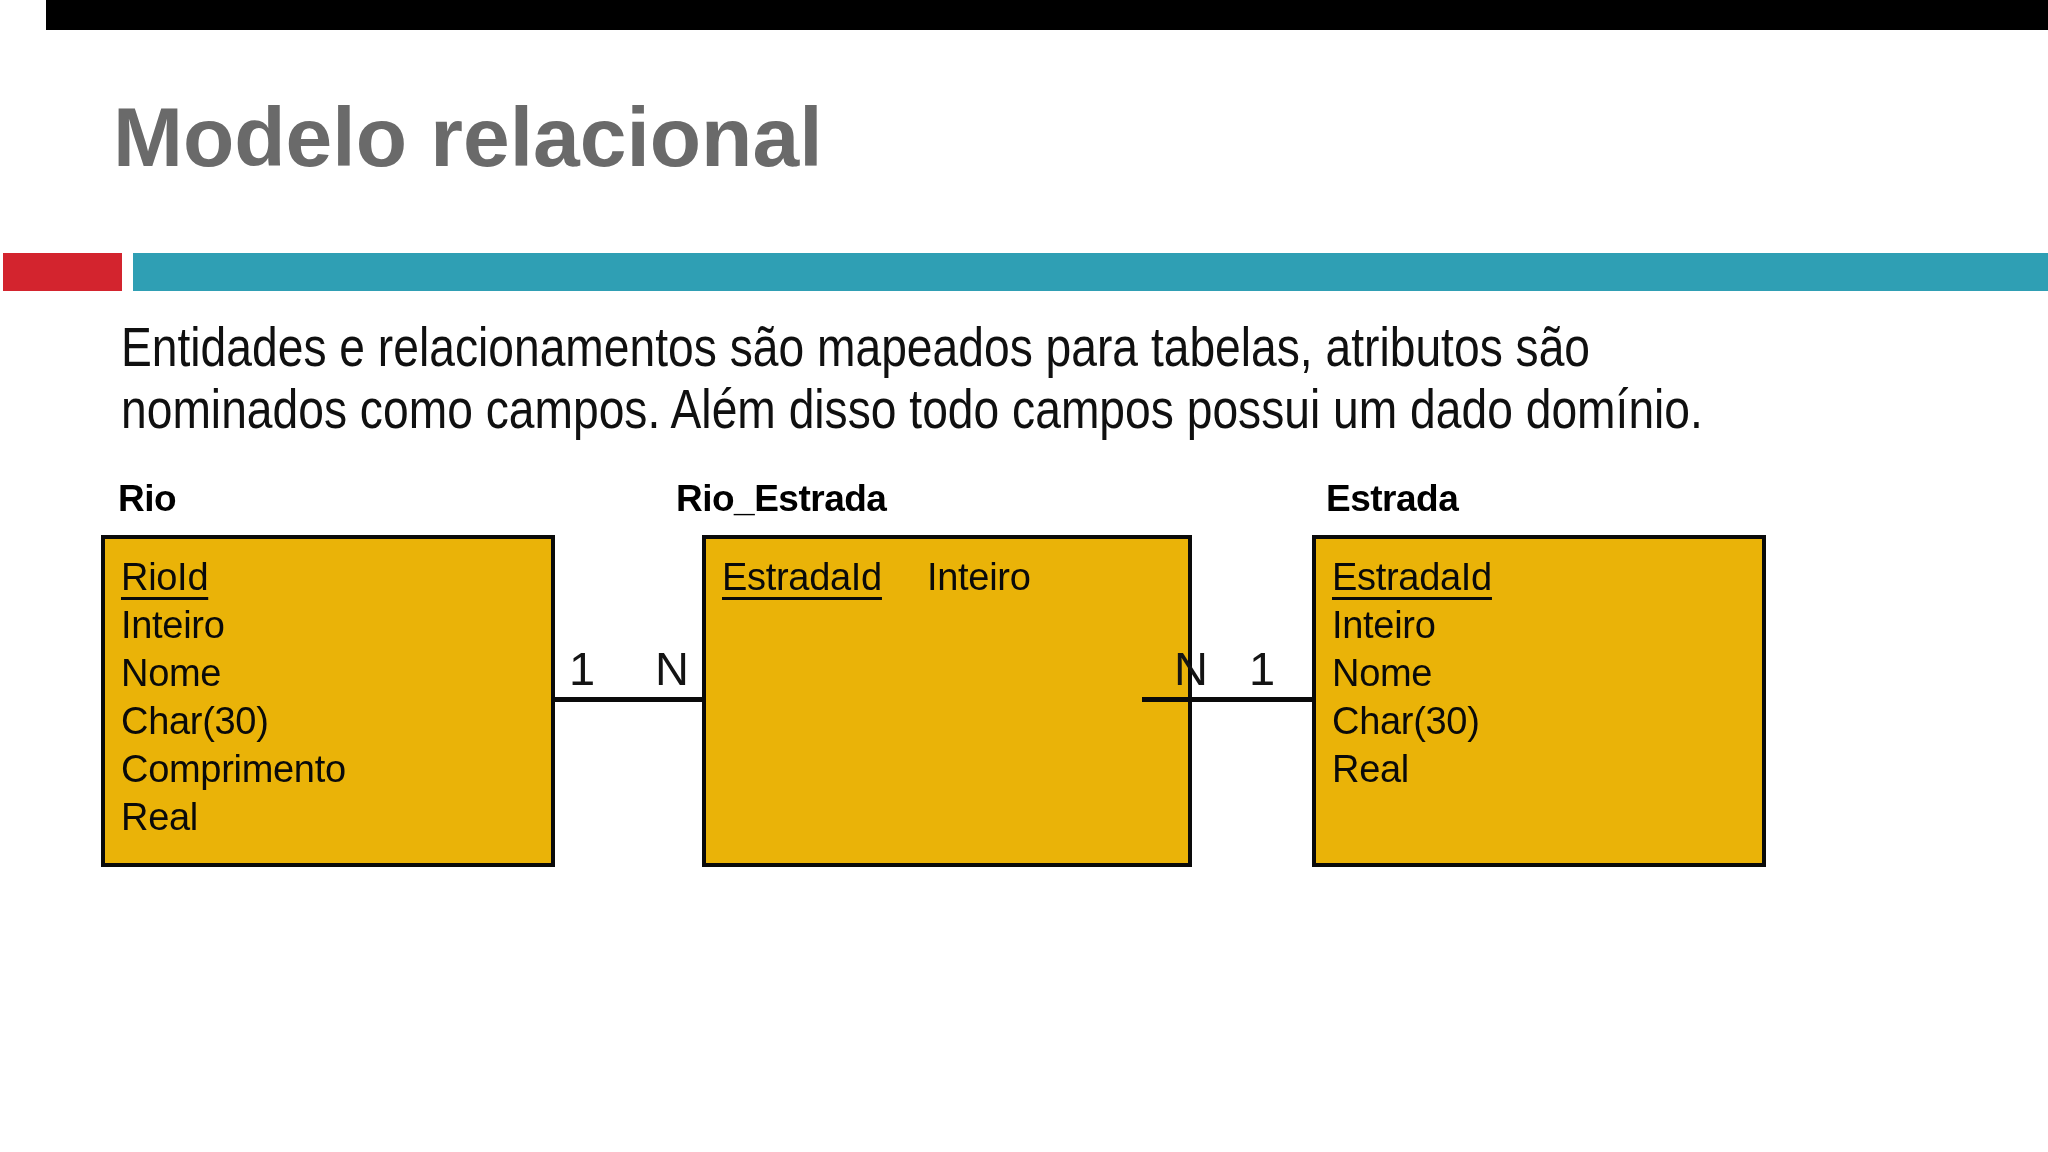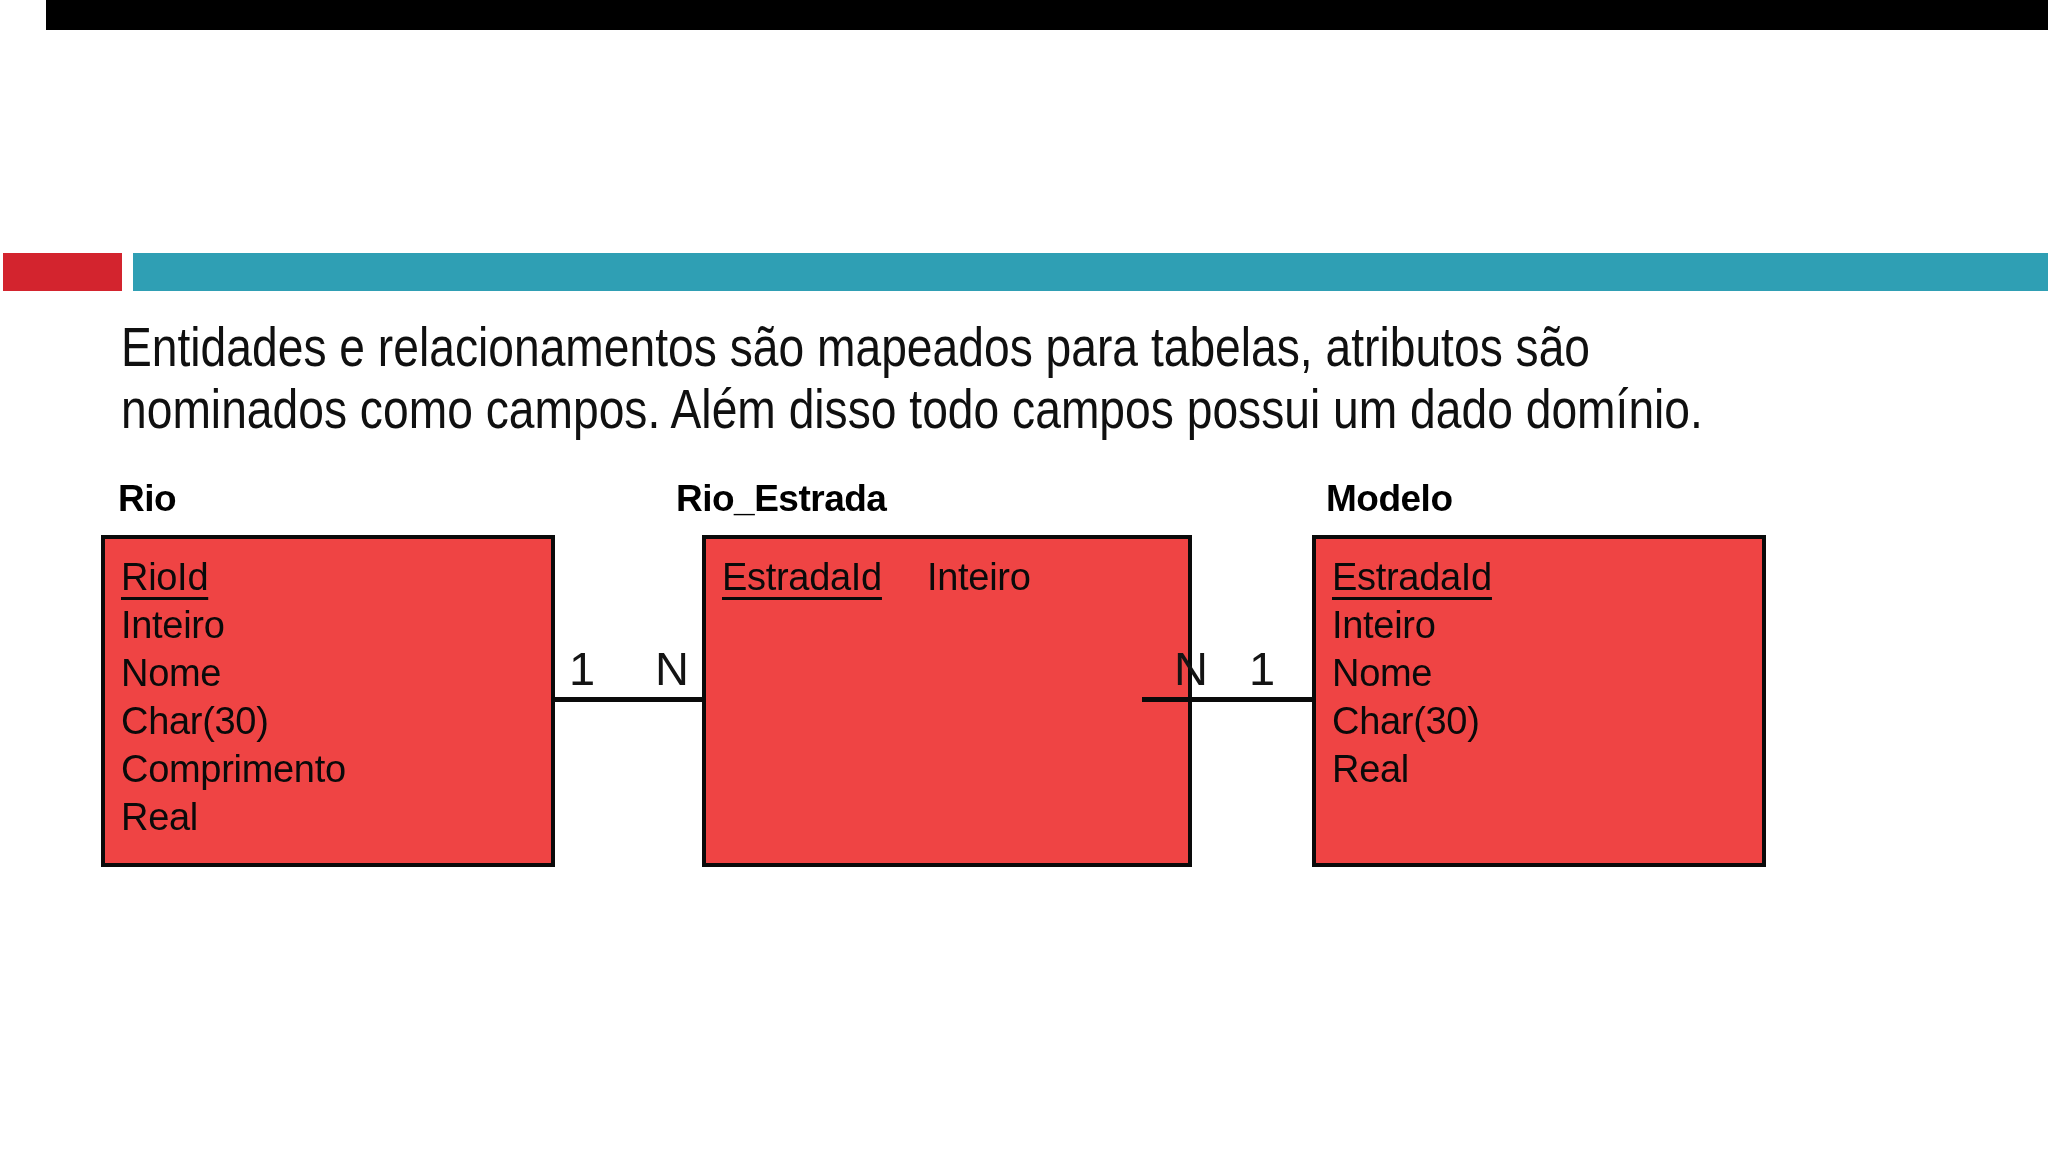--- a/index.html
+++ b/index.html
@@ -17,53 +17,54 @@
   .body-text {
     position:absolute; left:121px; top:316px; font-size:55px; line-height:62px;
     color:#101010; white-space:nowrap; transform:scaleX(0.84); transform-origin:left top;
   }
   .tbl-title {
     position:absolute; top:478px; font-size:37px; font-weight:bold; color:#000000;
     letter-spacing:-0.5px; white-space:nowrap;
   }
   .box {
     position:absolute; top:535px; height:332px; box-sizing:border-box;
-    border:4px solid #0a0a0a; background:#ef4444;
+    border:4px solid #0a0a0a; background:#eab308;
   }
   .rows {
     padding:14px 0 0 16px; font-size:38px; line-height:48px; color:#0a0a0a;
     letter-spacing:-0.3px; white-space:nowrap;
   }
   .key { text-decoration:underline; text-decoration-thickness:3px; text-underline-offset:7px; }
   .fname { display:inline-block; width:205px; }
   .conn { position:absolute; top:697px; height:5px; background:#0a0a0a; }
   .card {
     position:absolute; top:645px; font-size:47px; color:#141414; line-height:1;
     transform:translateX(-50%); white-space:nowrap;
   }
 </style>
 </head>
 <body>
 
 <div class="slide">
 
   <div class="topbar" style="background: rgb(0, 0, 0);"></div>
 
+  <div class="title" style="color: rgb(106, 106, 106);">Modelo relacional</div>
 
   <div class="bar-red" style="background: rgb(211, 36, 46);"></div>
   <div class="bar-teal" style="background: rgb(47, 159, 180);"></div>
 
   <div class="body-text">
     <div>Entidades e relacionamentos são mapeados para tabelas, atributos são</div>
     <div>nominados como campos. Além disso todo campos possui um dado domínio.</div>
   </div>
 
   <div class="tbl-title" style="left:118px">Rio</div>
   <div class="tbl-title" style="left:676px">Rio_Estrada</div>
-  <div class="tbl-title" style="left:1326px">Modelo</div>
+  <div class="tbl-title" style="left:1326px">Estrada</div>
 
   <div class="box" style="left:101px; width:454px">
     <div class="rows">
       <div><span class="key">RioId</span></div>
       <div>Inteiro</div>
       <div>Nome</div>
       <div>Char(30)</div>
       <div>Comprimento</div>
       <div>Real</div>
     </div>

